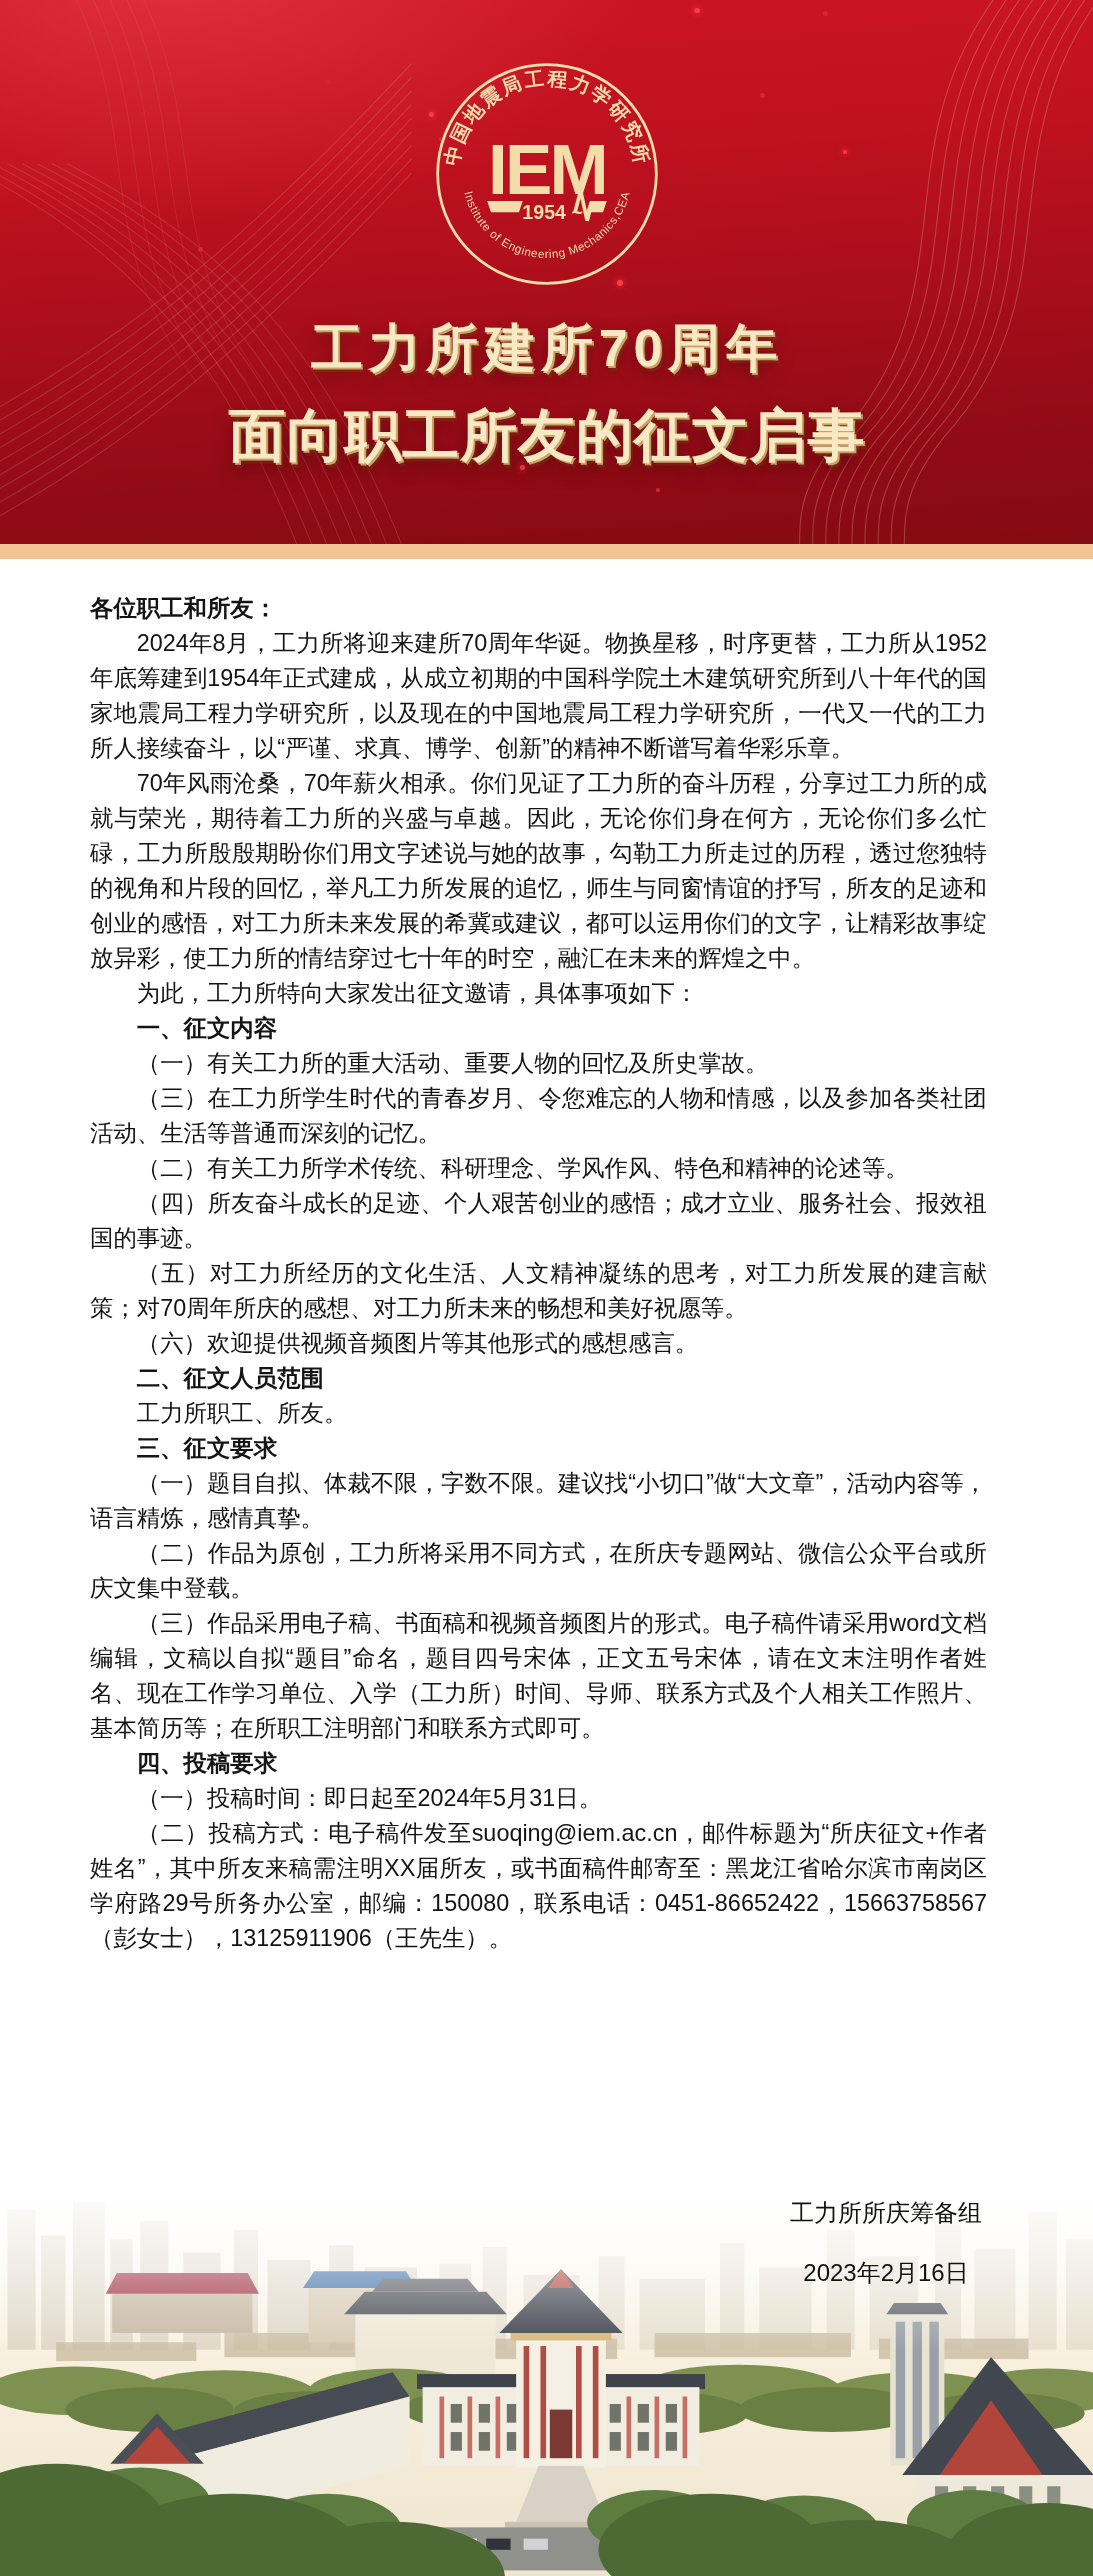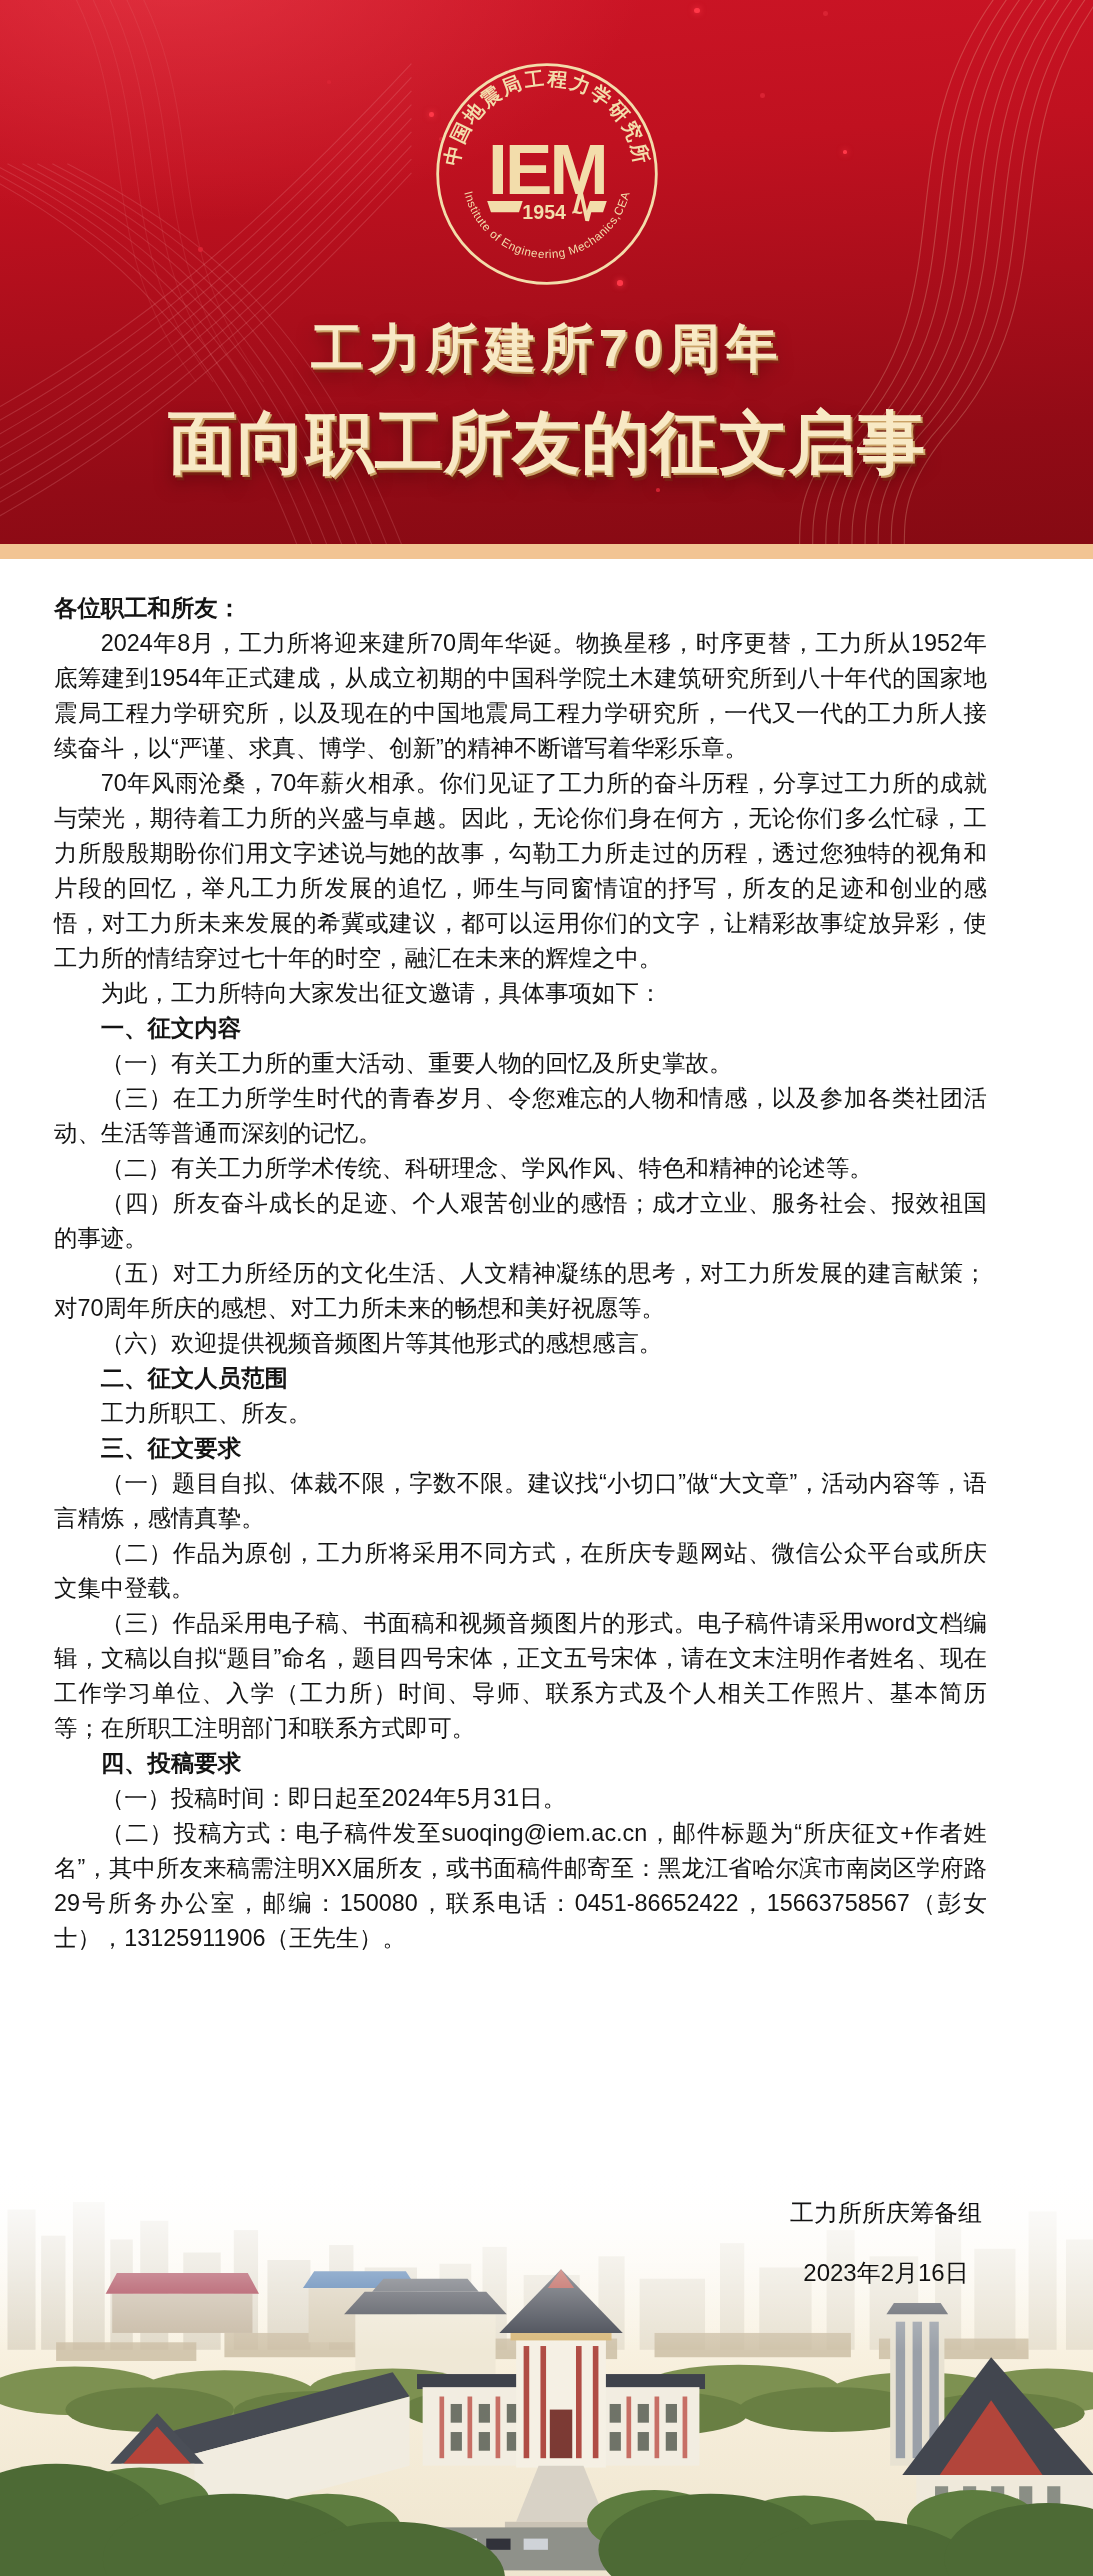--- a/index.html
+++ b/index.html
@@ -17,25 +17,25 @@
   .dot{position:absolute;border-radius:50%;background:#ff3848;box-shadow:0 0 6.5px #ff3848;}
   .dot.dim{background:#d92333;box-shadow:none;}
 
   .logo{position:absolute;left:50%;top:60px;transform:translateX(-50%);
         width:228px;height:228px;}
 
   .title{position:absolute;left:0;width:100%;text-align:center;font-weight:700;
          color:#f8e9c5;white-space:nowrap;
          text-shadow:1.9px 1.9px 0 #caa267, 3.7px 4.7px 0.9px rgba(112,58,18,.45), 0 9.3px 17px rgba(55,0,6,.5);}
   .title1{top:314px;font-size:52px;letter-spacing:5.6px;}
-  .title2{top:398px;font-size:68px;letter-spacing:0.9px;}
+  .title2{top:398px;font-size:57px;letter-spacing:0.9px;}
 
   
   .article{position:absolute;top:559px;left:0;width:1094px;box-sizing:border-box;
-           padding:32px 107px 0 54px;font-size:23.4px;line-height:35px;color:#141414;}
+           padding:32px 107px 0 90px;font-size:23.4px;line-height:35px;color:#141414;}
   .blk{margin:0;text-align:justify;}
   .blk.greeting{font-weight:700;}
   .blk.heading{font-weight:700;text-indent:2em;}
   .blk.para{text-indent:2em;}
 
   
   .signature{position:absolute;top:2183px;right:112px;z-index:3;text-align:center;
              font-size:24px;line-height:60px;color:#111;}
 
   

